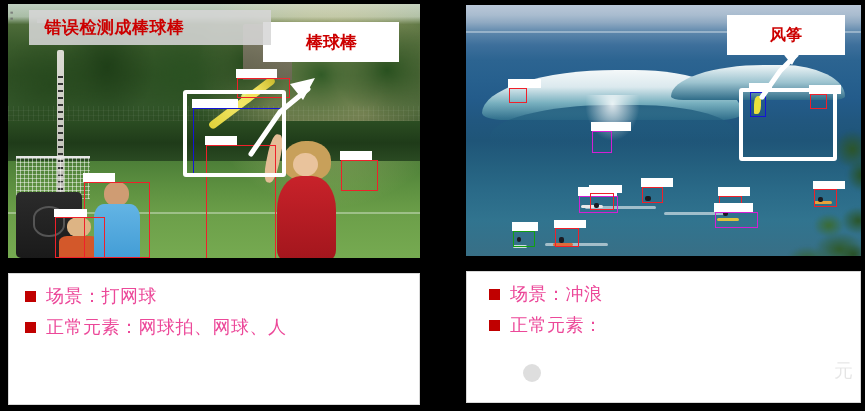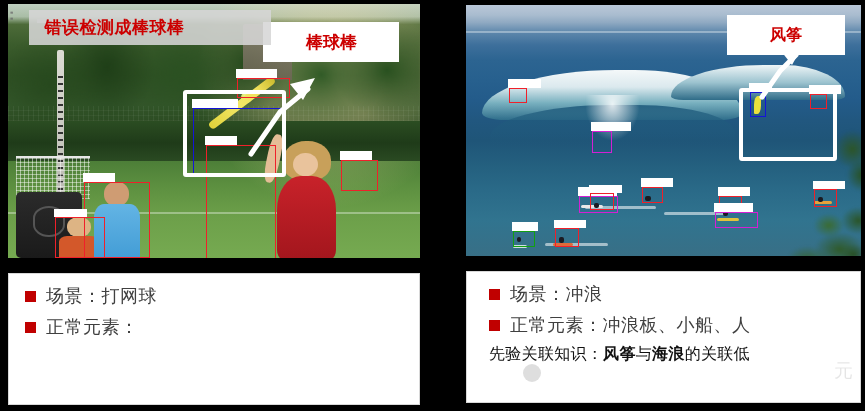--- a/index.html
+++ b/index.html
@@ -151,21 +151,21 @@
   .arrowsvg{position:absolute;overflow:visible;pointer-events:none;}
 
   
   .caption{position:absolute;background:#fff;box-sizing:border-box;
     border:1px solid #d8d8d8;}
   #caption-left{left:8px;top:273px;width:412px;height:132px;}
   #caption-right{left:8px;top:271px;width:395px;height:132px;}
 
   .bullet-row{display:flex;align-items:center;}
   .sq{width:11px;height:11px;background:#c00000;flex:none;margin-right:10px;}
-  .bl-text{font-size:18px;color:#404040;font-family:"DejaVu Sans","Liberation Sans",sans-serif;
+  .bl-text{font-size:18px;color:#ec4899;font-family:"DejaVu Sans","Liberation Sans",sans-serif;
     letter-spacing:.5px;text-align:center;}
   .prior{font-size:16px;color:#111;font-family:"DejaVu Sans","Liberation Sans",sans-serif;
     letter-spacing:.3px;white-space:nowrap;}
   .prior b{font-weight:bold;}
   .cap-inner{padding:10px 8px 0 16px;display:flex;flex-direction:column;gap:7px;}
   #caption-right .cap-inner{padding-left:22px;}
   .watermark{position:absolute;right:4px;bottom:18px;font-size:19px;color:rgba(0,0,0,.10);
     letter-spacing:3px;pointer-events:none;font-family:"DejaVu Sans",sans-serif;}
   .wm-blob{position:absolute;left:56px;bottom:20px;width:18px;height:18px;border-radius:50%;
     background:rgba(0,0,0,.13);pointer-events:none;}
@@ -249,20 +249,21 @@
     <div class="caption" id="caption-left">
       <div class="cap-inner">
         <div class="bullet-row">
           <div class="sq"></div>
           <span class="bl-text">场景：</span>
           <span class="bl-text">打网球</span>
         </div>
         <div class="bullet-row">
           <div class="sq"></div>
           <span class="bl-text">正常元素：</span>
+          <span class="bl-text">网球拍、网球、人</span>
         </div>
       </div>
     </div>
   </div>
 
   <div class="panel" id="panel-right">
 
     <div class="photo" id="photo-right">
       <div class="surf-bg"></div>
       <div class="horizon"></div>
@@ -349,24 +350,20 @@
     <div class="caption" id="caption-right">
       <div class="cap-inner">
         <div class="bullet-row">
           <div class="sq"></div>
           <span class="bl-text">场景：</span>
           <span class="bl-text">冲浪</span>
         </div>
         <div class="bullet-row">
           <div class="sq"></div>
           <span class="bl-text">正常元素：</span>
-          <span class="bl-text">冲浪板、小船、人</span>
-        </div>
-        <div class="prior">
-          <span>先验关联知识：</span><b>风筝</b><span>与</span><b>海浪</b><span>的关联低</span>
         </div>
       </div>
       <div class="wm-blob"></div>
       <div class="watermark">元</div>
     </div>
   </div>
 
 </div>
 
 </body></html>

